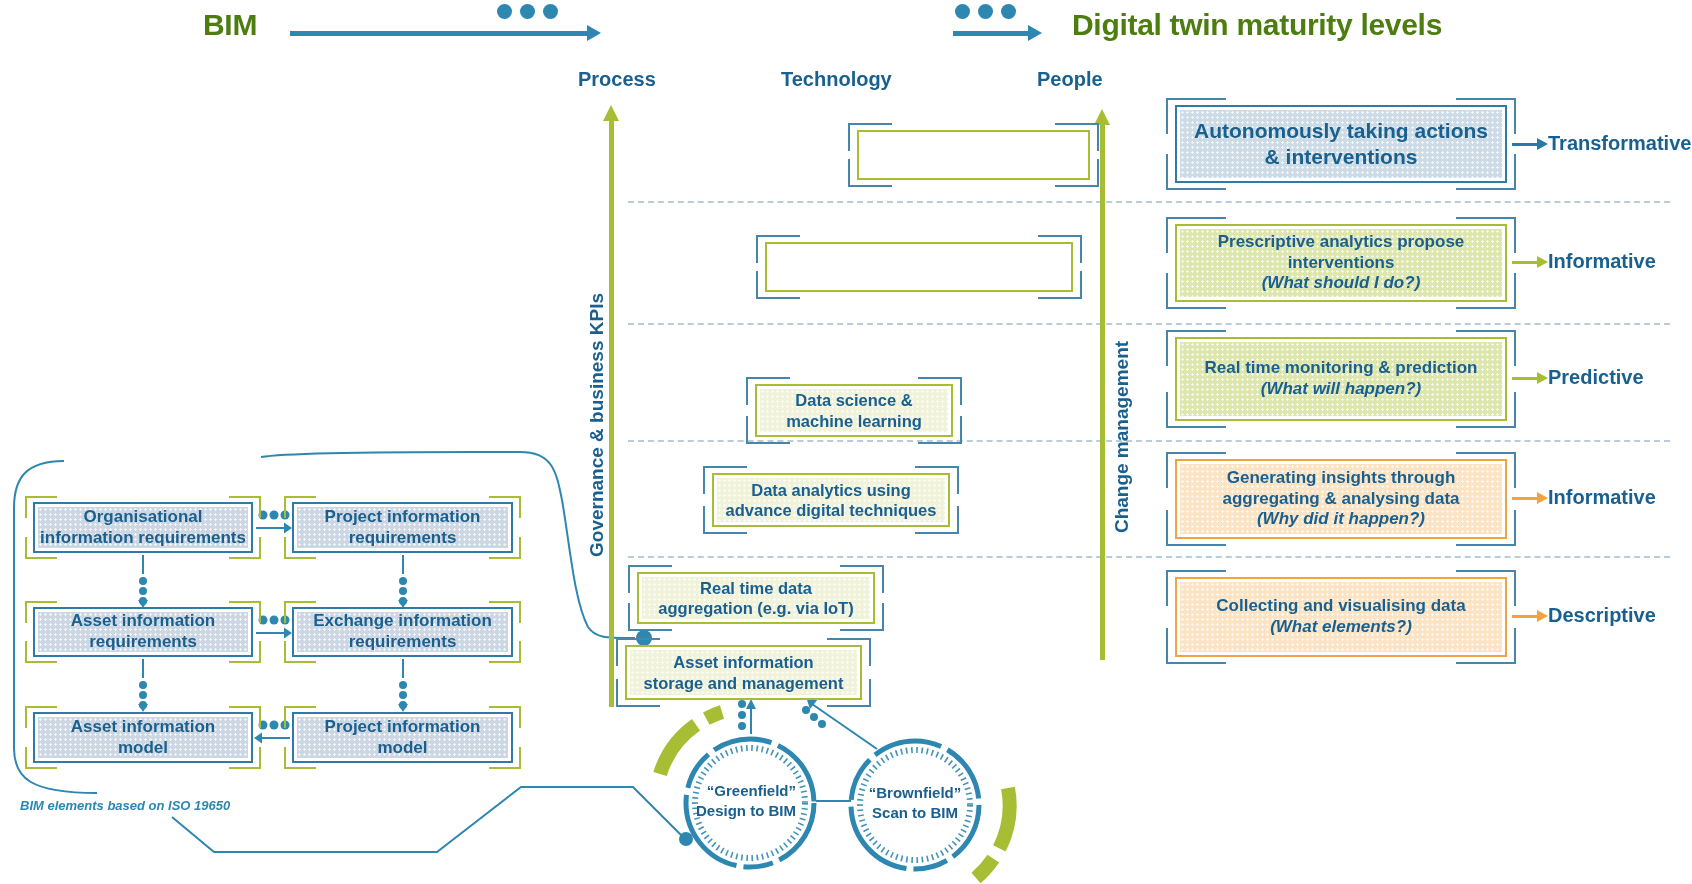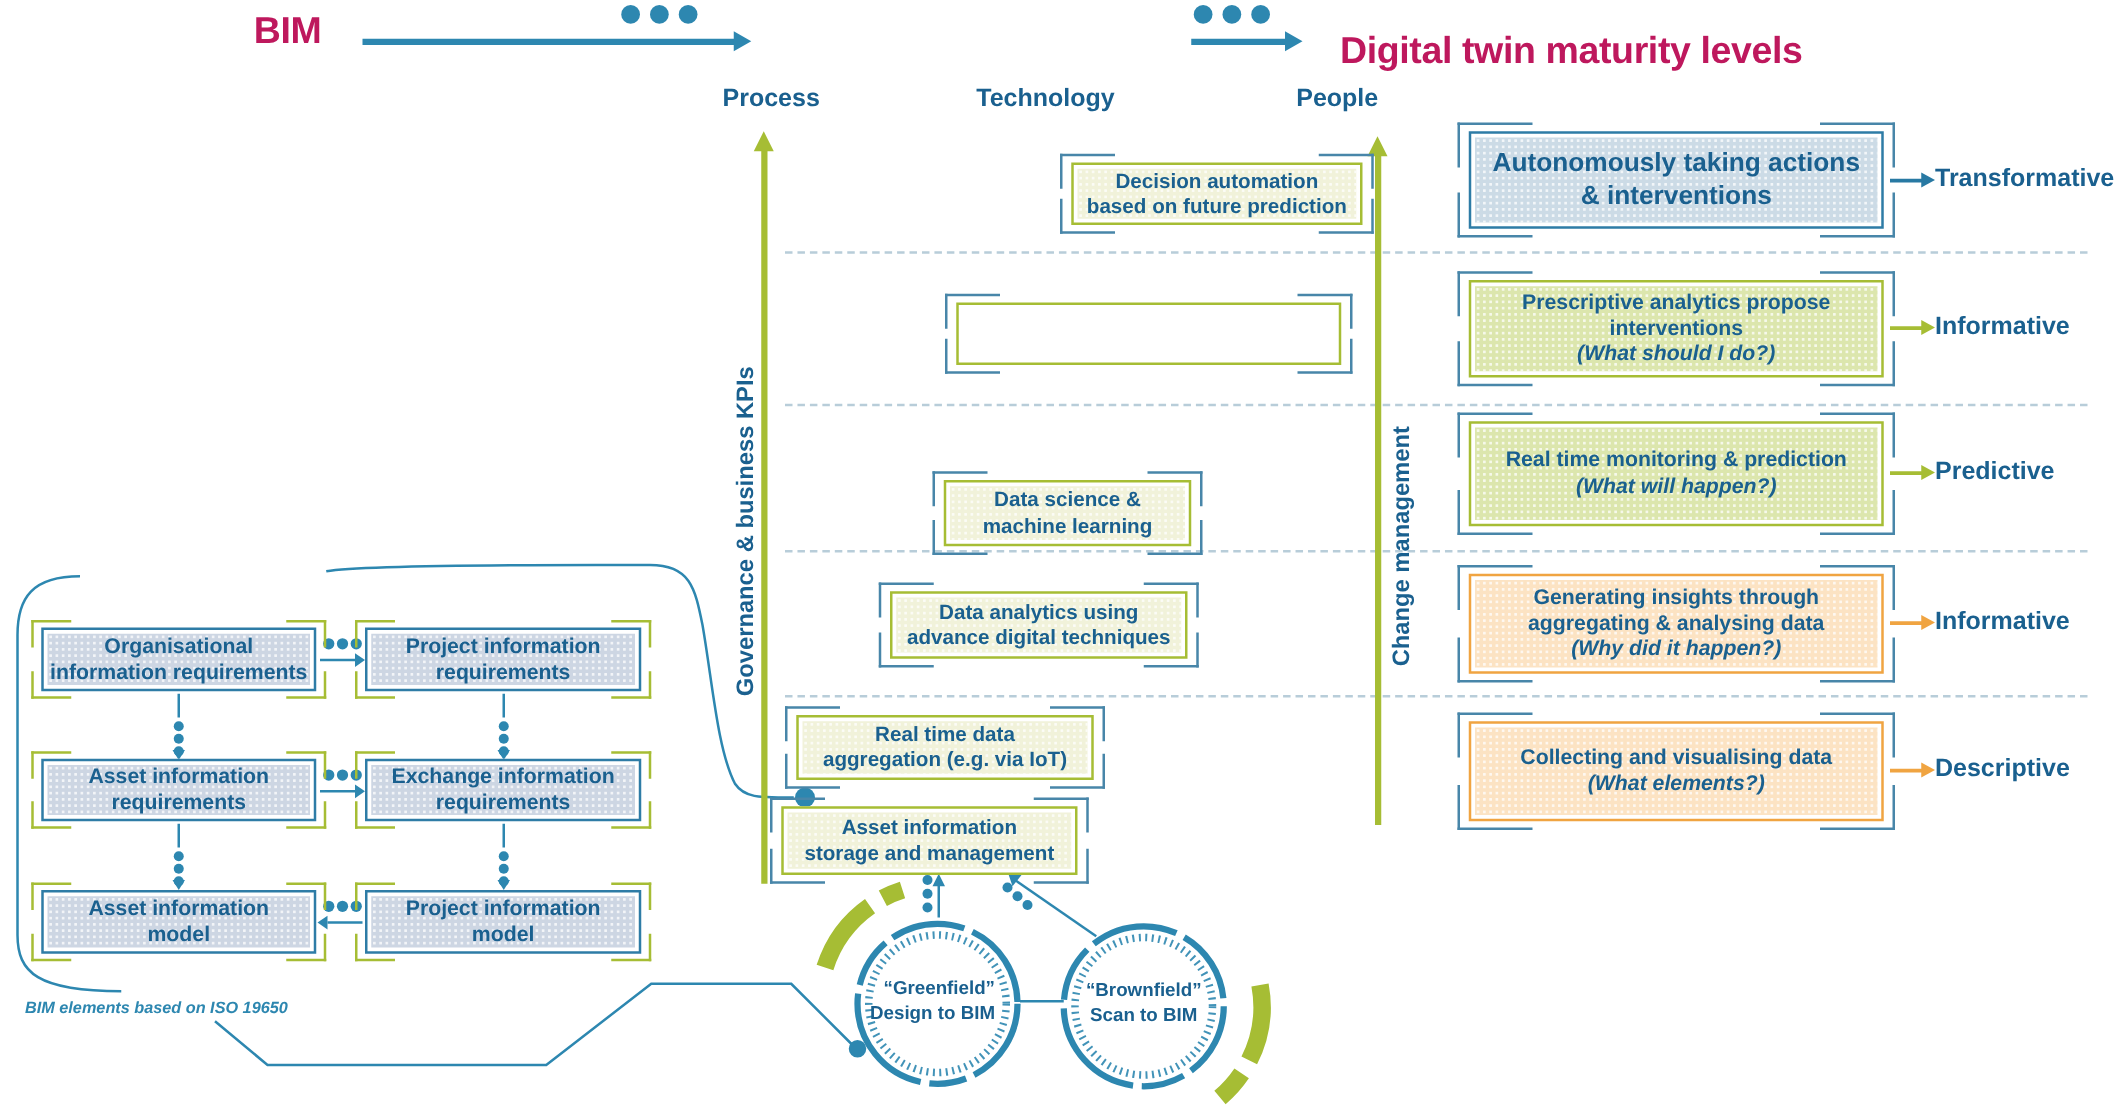--- a/index.html
+++ b/index.html
@@ -1,19 +1,19 @@
 <!DOCTYPE html>
 <html><head>
 <meta charset="utf-8">
 <style>
   html,body{margin:0;padding:0;background:#fff;}
   #stage{position:relative;width:1692px;height:884px;background:#fff;overflow:hidden;
          font-family:"Liberation Sans",sans-serif;color:#1a608f;}
   .abs{position:absolute;}
-  .h1{font-size:30px;font-weight:700;color:#be185d;white-space:nowrap;letter-spacing:-0.3px;}
+  .h1{font-size:30px;font-weight:700;color:#4d7c0f;white-space:nowrap;letter-spacing:-0.3px;}
   .collbl{font-size:20px;font-weight:700;white-space:nowrap;}
   
   .harrow{position:absolute;height:5px;background:#2d87b0;}
   .harrow:after{content:"";position:absolute;right:-13px;top:-6px;
     border-left:14px solid #2d87b0;border-top:8px solid transparent;border-bottom:8px solid transparent;}
   .d3{position:absolute;display:flex;gap:8px;}
   .d3 b{width:15px;height:15px;border-radius:50%;background:#2d87b0;display:block;}
   
   .varrow{position:absolute;width:5px;background:#a6bd34;}
   .varrow:before{content:"";position:absolute;top:-15px;left:-6px;
@@ -167,45 +167,41 @@
       <b></b>
       <b></b>
     </div>
   <div class="harrow" style="left:290px;top:31px;width:298px;"></div>
   <div class="d3" style="left:955px;top:4px;">
       <b></b>
       <b></b>
       <b></b>
     </div>
   <div class="harrow" style="left:953px;top:31px;width:76px;"></div>
-  <div class="abs h1" style="left:1072px;top:24px;">Digital twin maturity levels</div>
+  <div class="abs h1" style="left:1072px;top:8px;">Digital twin maturity levels</div>
 
   <div class="abs collbl" style="left:578px;top:68px;">Process</div>
   <div class="abs collbl" style="left:781px;top:68px;">Technology</div>
   <div class="abs collbl" style="left:1037px;top:68px;">People</div>
 
   <div class="dash" style="left:628px;top:201px;width:1042px;"></div>
   <div class="dash" style="left:628px;top:323px;width:1042px;"></div>
   <div class="dash" style="left:628px;top:440px;width:1042px;"></div>
   <div class="dash" style="left:628px;top:556px;width:1042px;"></div>
 
   <div class="varrow" style="left:609px;top:120px;height:587px;"></div>
   <div class="axislbl" style="left:447px;top:414px;width:300px;">Governance &amp; business KPIs</div>
   <div class="varrow" style="left:1100px;top:124px;height:536px;"></div>
   <div class="axislbl" style="left:972px;top:426px;width:300px;">Change management</div>
 
   <div class="tbox green-b" style="left:857px;top:130px;width:233px;height:50px;">
     <i class="bk tl"></i>
       <i class="bk tr"></i>
       <i class="bk bl"></i>
       <i class="bk br"></i>
-    <div class="fill">
-        <span>Decision automation</span>
-        <span>based on future prediction</span>
-      </div>
   </div>
   <div class="tbox green-b" style="left:765px;top:242px;width:308px;height:50px;">
     <i class="bk tl"></i>
       <i class="bk tr"></i>
       <i class="bk bl"></i>
       <i class="bk br"></i>
   </div>
   <div class="tbox green-b" style="left:755px;top:360px;width:198px;height:53px;margin-top:24px;">
     <i class="bk tl"></i>
       <i class="bk tr"></i>

